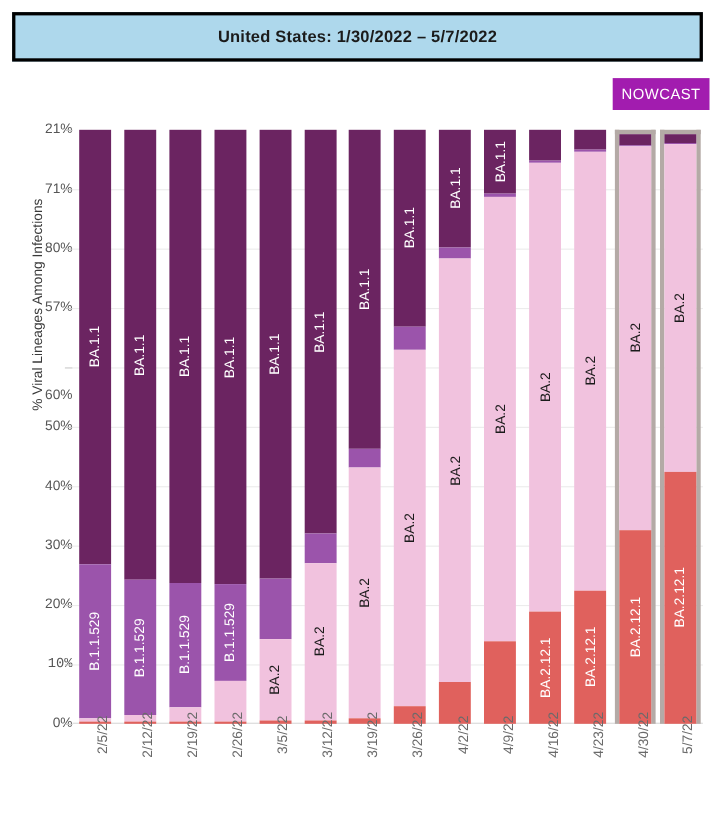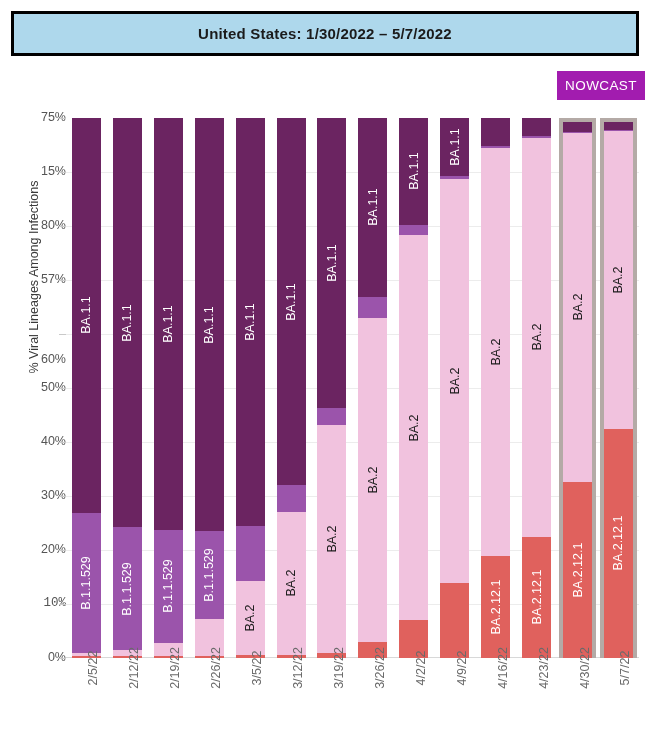--- a/index.html
+++ b/index.html
@@ -104,23 +104,23 @@
     <span class="title-text">United States: 1/30/2022 – 5/7/2022</span>
   </div>
 
   <div class="nowcast-badge">
     <span>NOWCAST</span>
   </div>
 
   <div class="yaxis">
     <div class="ylabel">% Viral Lineages Among Infections</div>
     <div id="yticks">
-        <div class="ytick" style="top: 118px;">75%</div>
+        <div class="ytick" style="top: 118px;">21%</div>
         <div class="ytick-dash" style="top: 118px;"></div>
-        <div class="ytick" style="top: 172px;">15%</div>
+        <div class="ytick" style="top: 172px;">71%</div>
         <div class="ytick-dash" style="top: 172px;"></div>
         <div class="ytick" style="top: 226px;">80%</div>
         <div class="ytick-dash" style="top: 226px;"></div>
         <div class="ytick" style="top: 280px;">57%</div>
         <div class="ytick-dash" style="top: 280px;"></div>
         <div class="ytick" style="top: 334px; margin-top: 26px;">60%</div>
         <div class="ytick-dash" style="top: 334px;"></div>
         <div class="ytick" style="top: 388px;">50%</div>
         <div class="ytick-dash" style="top: 388px;"></div>
         <div class="ytick" style="top: 442px;">40%</div>

